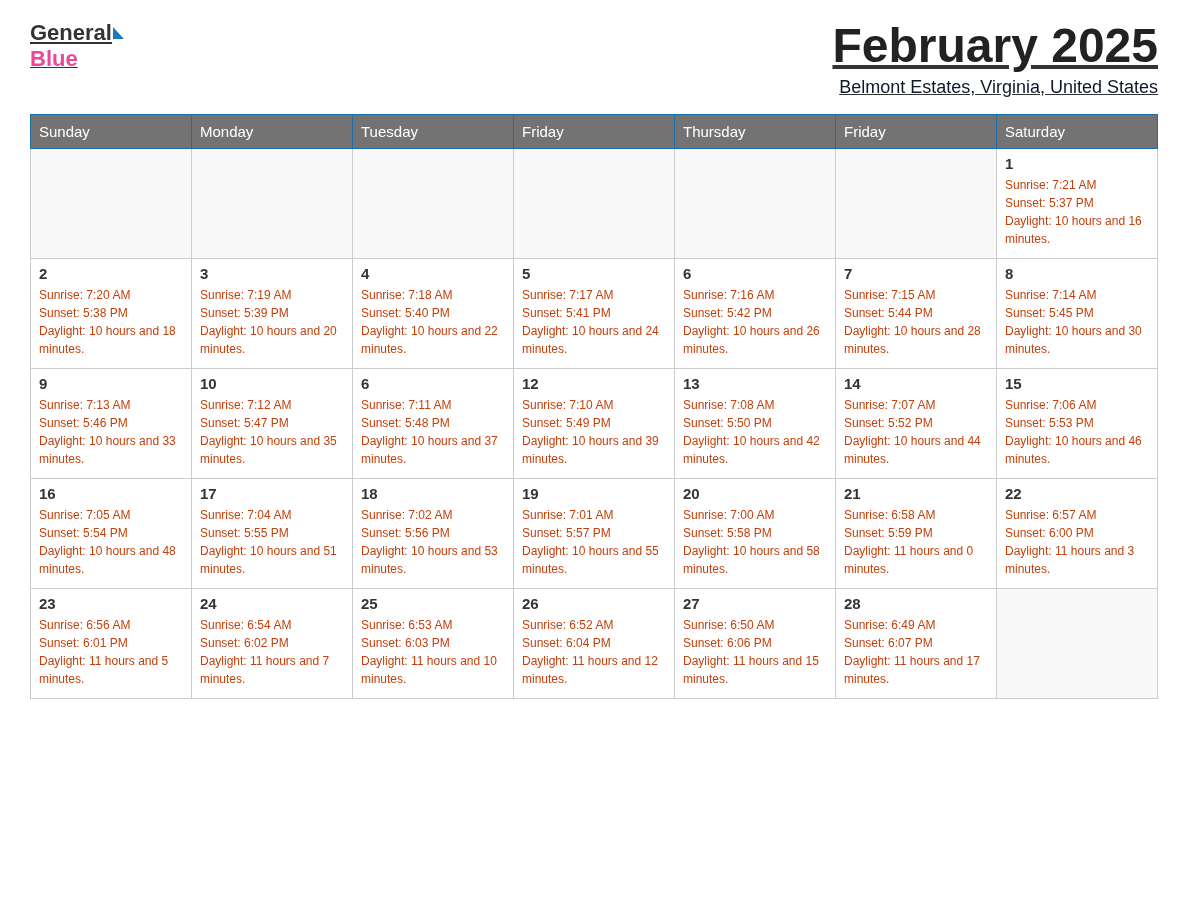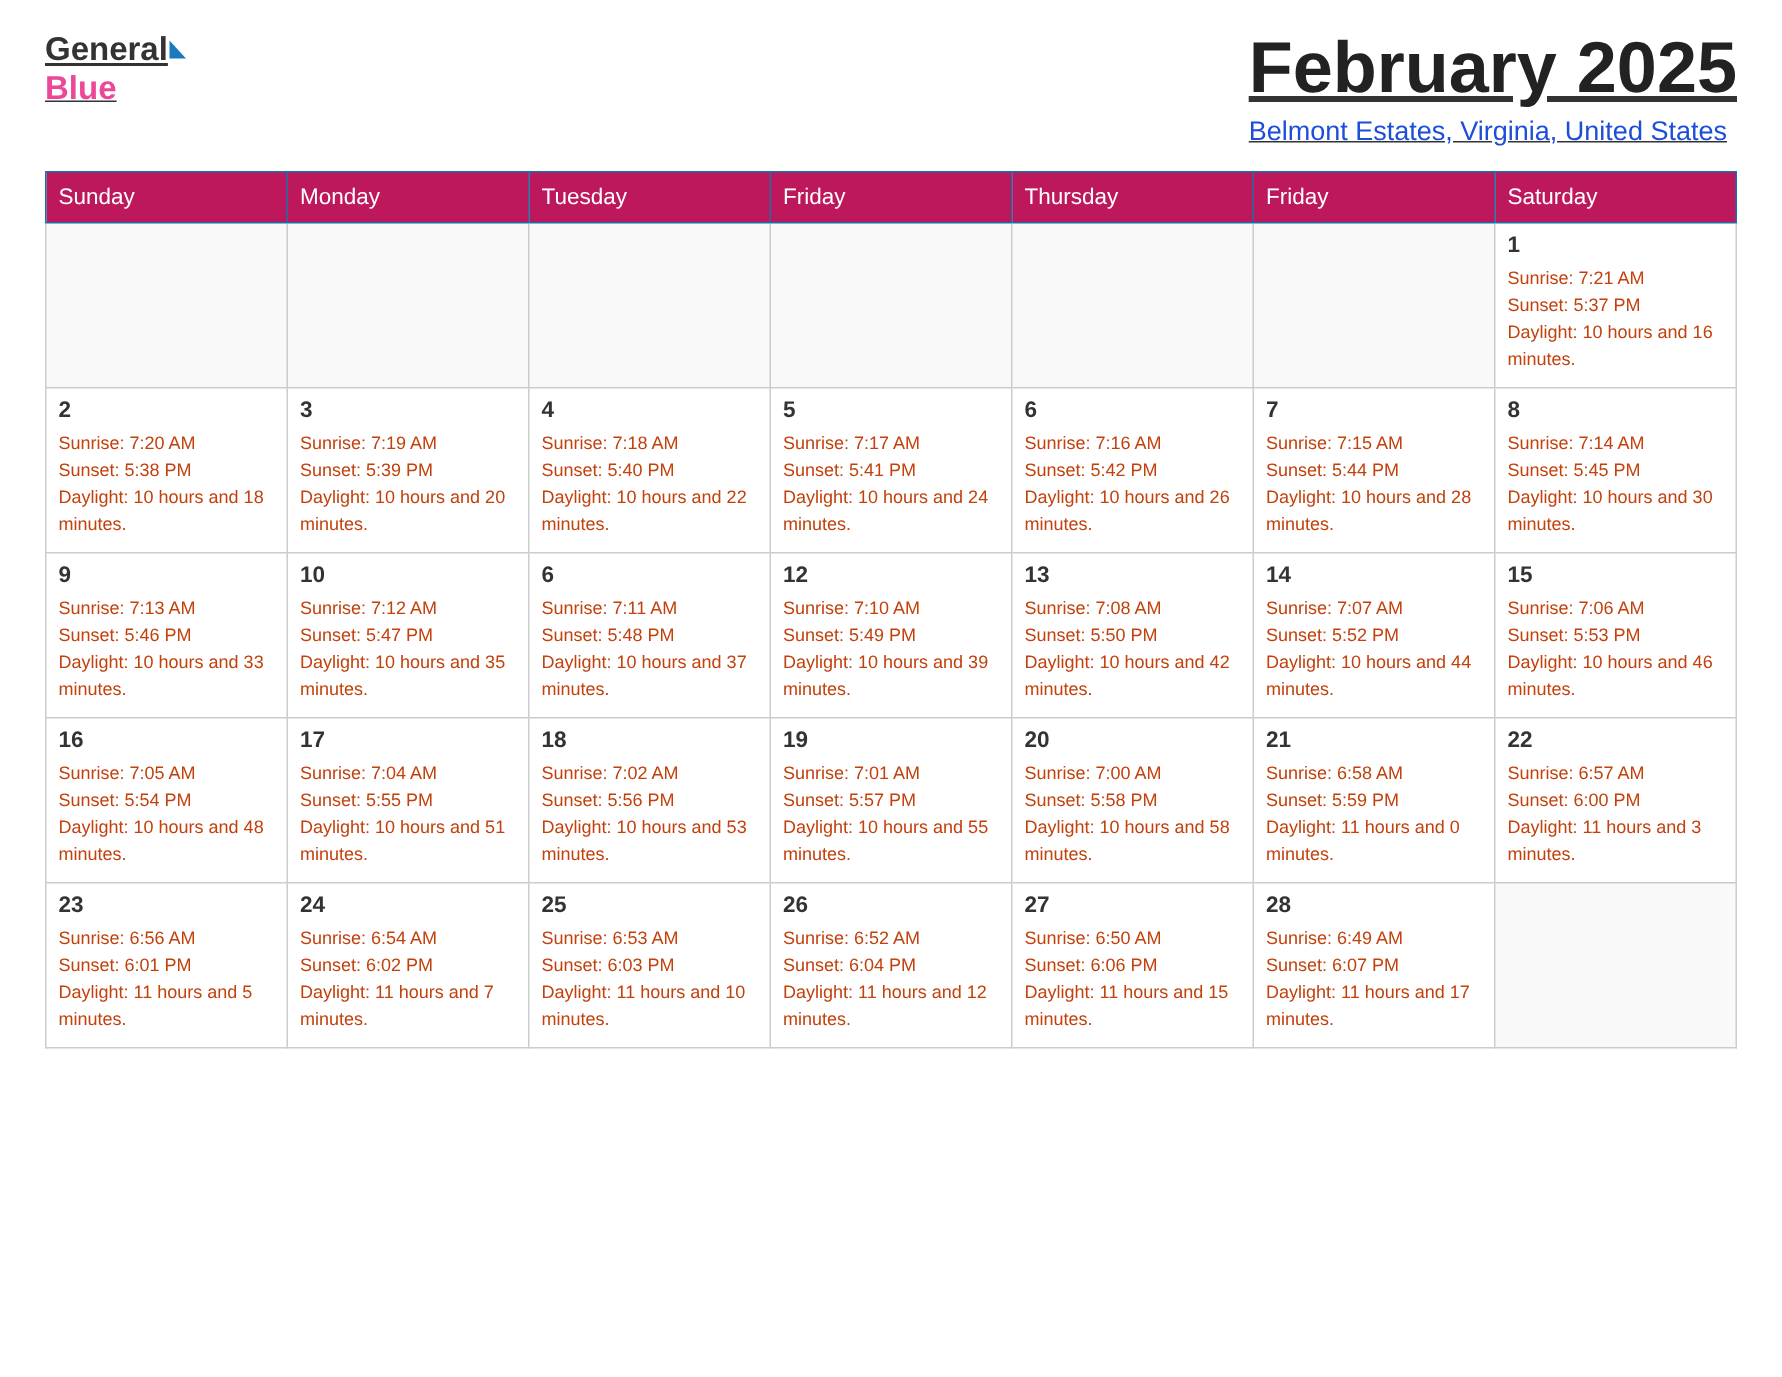--- a/index.html
+++ b/index.html
@@ -20,39 +20,40 @@
       display: flex;
       flex-direction: column;
       align-items: flex-start;
     }
     .logo-blue-text {
       color: #ec4899;
       font-size: 22px;
       font-weight: bold;
     }
     .title-block {
+      text-align: right;
     }
     .month-title {
       font-size: 48px;
       font-weight: bold;
       color: #222;
       line-height: 1.1;
     }
     .location-title {
       font-size: 18px;
-      color: #1d4ed8;
+      color: #0f172a;
       margin-top: 4px;
     }
     .calendar {
       width: 100%;
       border-collapse: collapse;
       table-layout: fixed;
     }
     .calendar th {
-      background-color: #be185d;
+      background-color: #737373;
       color: #fff;
       font-size: 15px;
       font-weight: normal;
       padding: 8px 8px;
       text-align: left;
       border: 1px solid #1a6fa8;
     }
     .calendar td {
       border: 1px solid #ccc;
       vertical-align: top;

